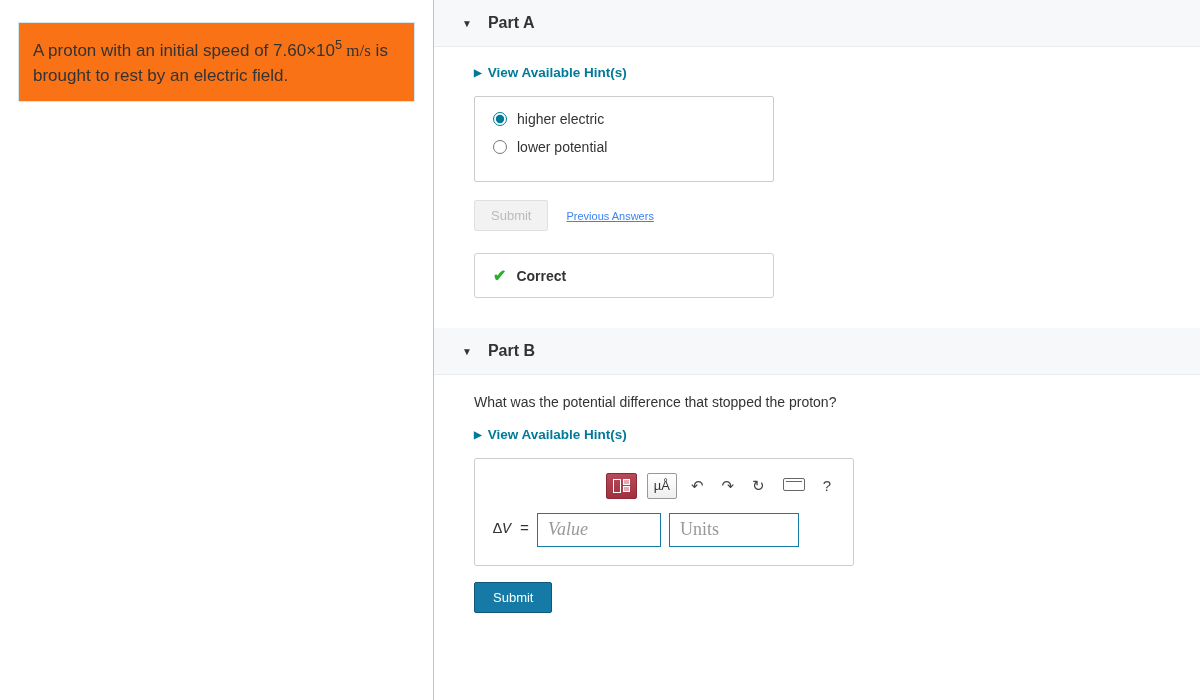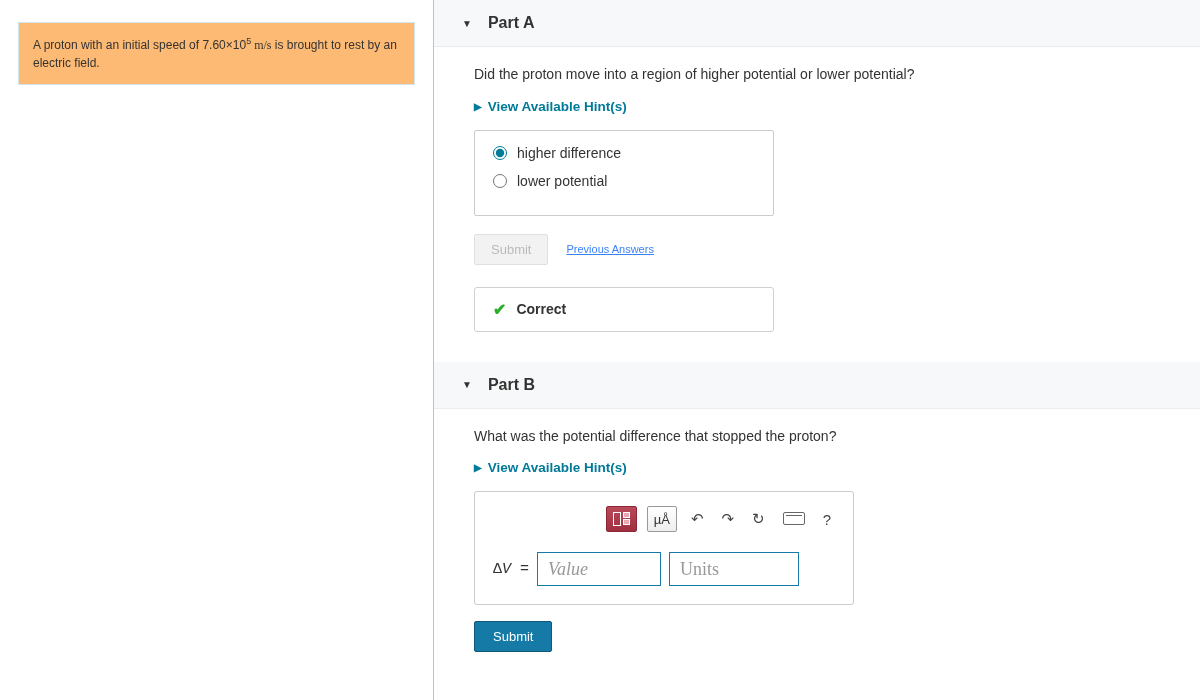--- a/index.html
+++ b/index.html
@@ -1,19 +1,19 @@
 <!DOCTYPE html>
 <html><head>
 <meta charset="utf-8">
 <style>
 * { box-sizing: border-box; margin: 0; padding: 0; }
 body { font-family: Arial, Helvetica, sans-serif; font-size: 14px; color: #333; background: #fff; }
 .container { display: flex; width: 1200px; height: 700px; }
 .left-panel { width: 434px; padding: 22px 18px; border-right: 1px solid #b8c4d0; }
-.problem-box { background: #fdba74; border: 1px solid #d4e6e9; padding: 12px 14px; line-height: 1.5; font-size: 12px; color: #333; }
+.problem-box { background: #f97316; border: 1px solid #d4e6e9; padding: 12px 14px; line-height: 1.5; font-size: 17px; color: #333; }
 .problem-box .serif { font-family: Georgia, 'Times New Roman', serif; }
 .right-panel { flex: 1; padding: 0; overflow: hidden; }
 .part-header { background: #f7f8f9; border-bottom: 1px solid #eaecef; padding: 14px 20px 14px 28px; display: flex; align-items: center; gap: 16px; margin-bottom: 18px; }
 .part-header .caret { font-size: 10px; color: #333; }
 .part-header .title { font-weight: bold; font-size: 16px; }
 .part-body { padding: 0 40px 30px 40px; }
 .question { font-size: 14px; margin-bottom: 14px; line-height: 1.4; }
 .hints-link { color: #007a99; font-size: 13.5px; font-weight: bold; cursor: pointer; display: flex; align-items: center; gap: 6px; margin-bottom: 16px; }
 .hints-link .tri { font-size: 10px; }
 .radio-box { border: 1px solid #ccc; border-radius: 2px; padding: 14px 18px; width: 300px; margin-bottom: 18px; }
@@ -21,21 +21,21 @@
 .radio-row:last-child { margin-bottom: 12px; }
 .radio-row input { width: 14px; height: 14px; accent-color: #007a99; }
 .submit-row { display: flex; align-items: center; gap: 18px; margin-bottom: 22px; }
 .btn-submit-disabled { background: #f2f2f2; border: 1px solid #e0e0e0; color: #bbb; padding: 7px 16px; font-size: 13px; border-radius: 2px; cursor: default; }
 .btn-submit { background: #157aa6; border: 1px solid #0d5a7d; color: #fff; padding: 7px 18px; font-size: 13px; border-radius: 2px; cursor: pointer; }
 .link { color: #3b82f6; text-decoration: underline; font-size: 11px; cursor: pointer; }
 .correct-box { border: 1px solid #d0d0d0; border-radius: 3px; padding: 12px 18px; width: 300px; display: flex; align-items: center; gap: 10px; font-size: 14px; }
 .check { color: #2aad2a; font-weight: bold; font-size: 16px; }
 .bold { font-weight: bold; }
 .answer-area { border: 1px solid #ccc; border-radius: 3px; width: 380px; padding: 14px 18px 18px 18px; margin-bottom: 16px; }
-.toolbar { display: flex; align-items: center; gap: 10px; justify-content: flex-end; margin-bottom: 20px; }
+.toolbar { display: flex; align-items: center; gap: 10px; justify-content: flex-end; margin-bottom: 14px; }
 .tool-btn { border: 1px solid #999; border-radius: 2px; padding: 4px 6px; font-size: 13px; color: #333; cursor: pointer; background: linear-gradient(#fff, #eee); display: flex; align-items: center; justify-content: center; min-width: 28px; height: 26px; }
 .tool-btn.tpl { background: linear-gradient(#b84a5a, #a03040); border-color: #8a2835; }
 .tpl-inner { display: flex; gap: 2px; }
 .tpl-sq { width: 8px; height: 14px; border: 1px solid #fff; }
 .tpl-col { display: flex; flex-direction: column; gap: 1px; }
 .tpl-sm { width: 7px; height: 6px; border: 1px solid #fff; background: #e8a8b0; }
 .tool-plain { cursor: pointer; font-size: 15px; color: #444; padding: 4px; }
 .kbd-icon { border: 1px solid #666; border-radius: 2px; width: 22px; height: 13px; display: inline-block; position: relative; }
 .kbd-icon::after { content: ""; position: absolute; inset: 2px; border-top: 1px solid #666; }
 .input-row { display: flex; align-items: center; gap: 8px; }
@@ -56,29 +56,28 @@
     </div>
   </div>
 
   <div class="right-panel">
 
     <div class="part-header">
       <span class="caret">▼</span>
       <span class="title">Part A</span>
     </div>
     <div class="part-body">
-      <div class="question">Did the proton move into a region of higher potential or lower potential?</div>
       <div class="hints-link">
         <span class="tri">▶</span>
         <span>View Available Hint(s)</span>
       </div>
       <div class="radio-box">
         <label class="radio-row">
           <input type="radio" name="pa" checked="" style="">
-          <span>higher difference</span>
+          <span>higher electric</span>
         </label>
         <label class="radio-row">
           <input type="radio" name="pa" style="">
           <span>lower potential</span>
         </label>
       </div>
       <div class="submit-row">
         <button class="btn-submit-disabled">Submit</button>
         <span class="link">Previous Answers</span>
       </div>

